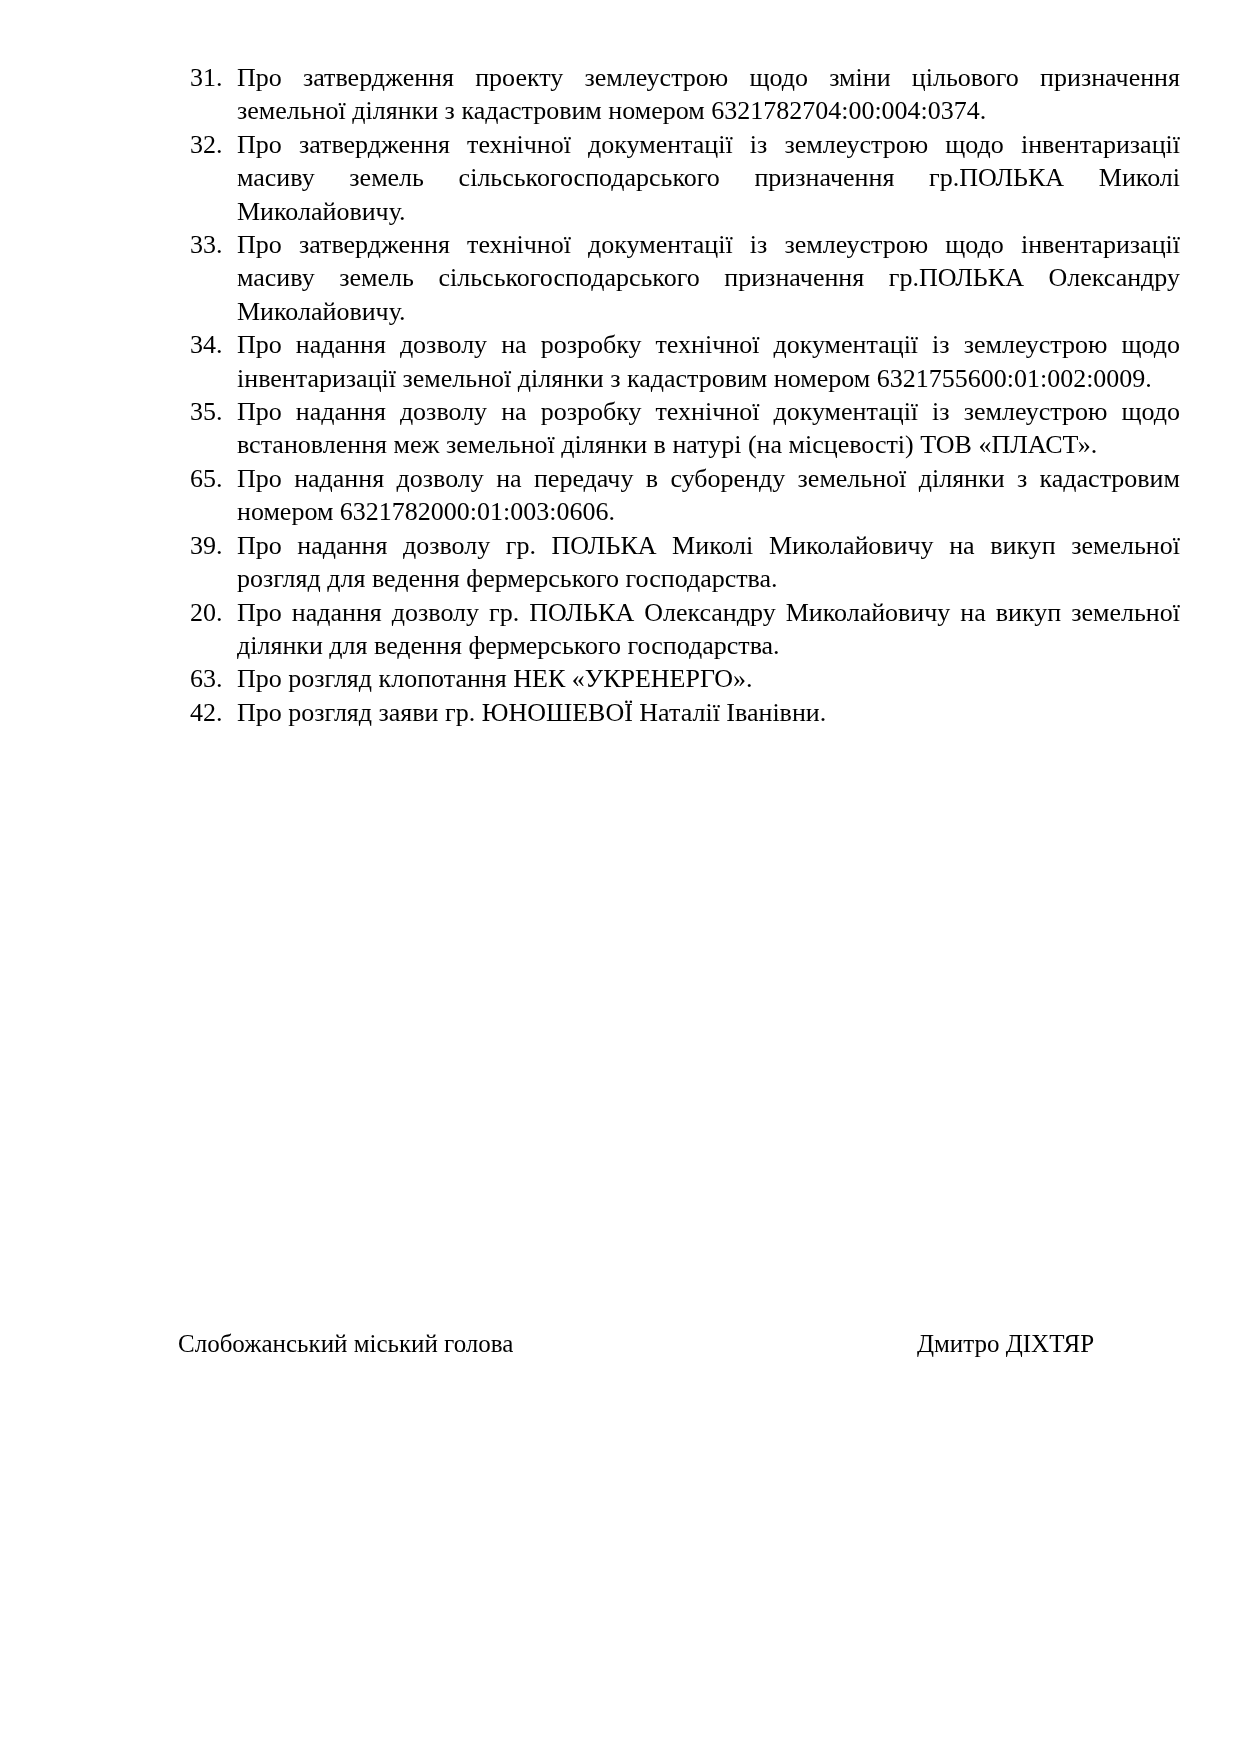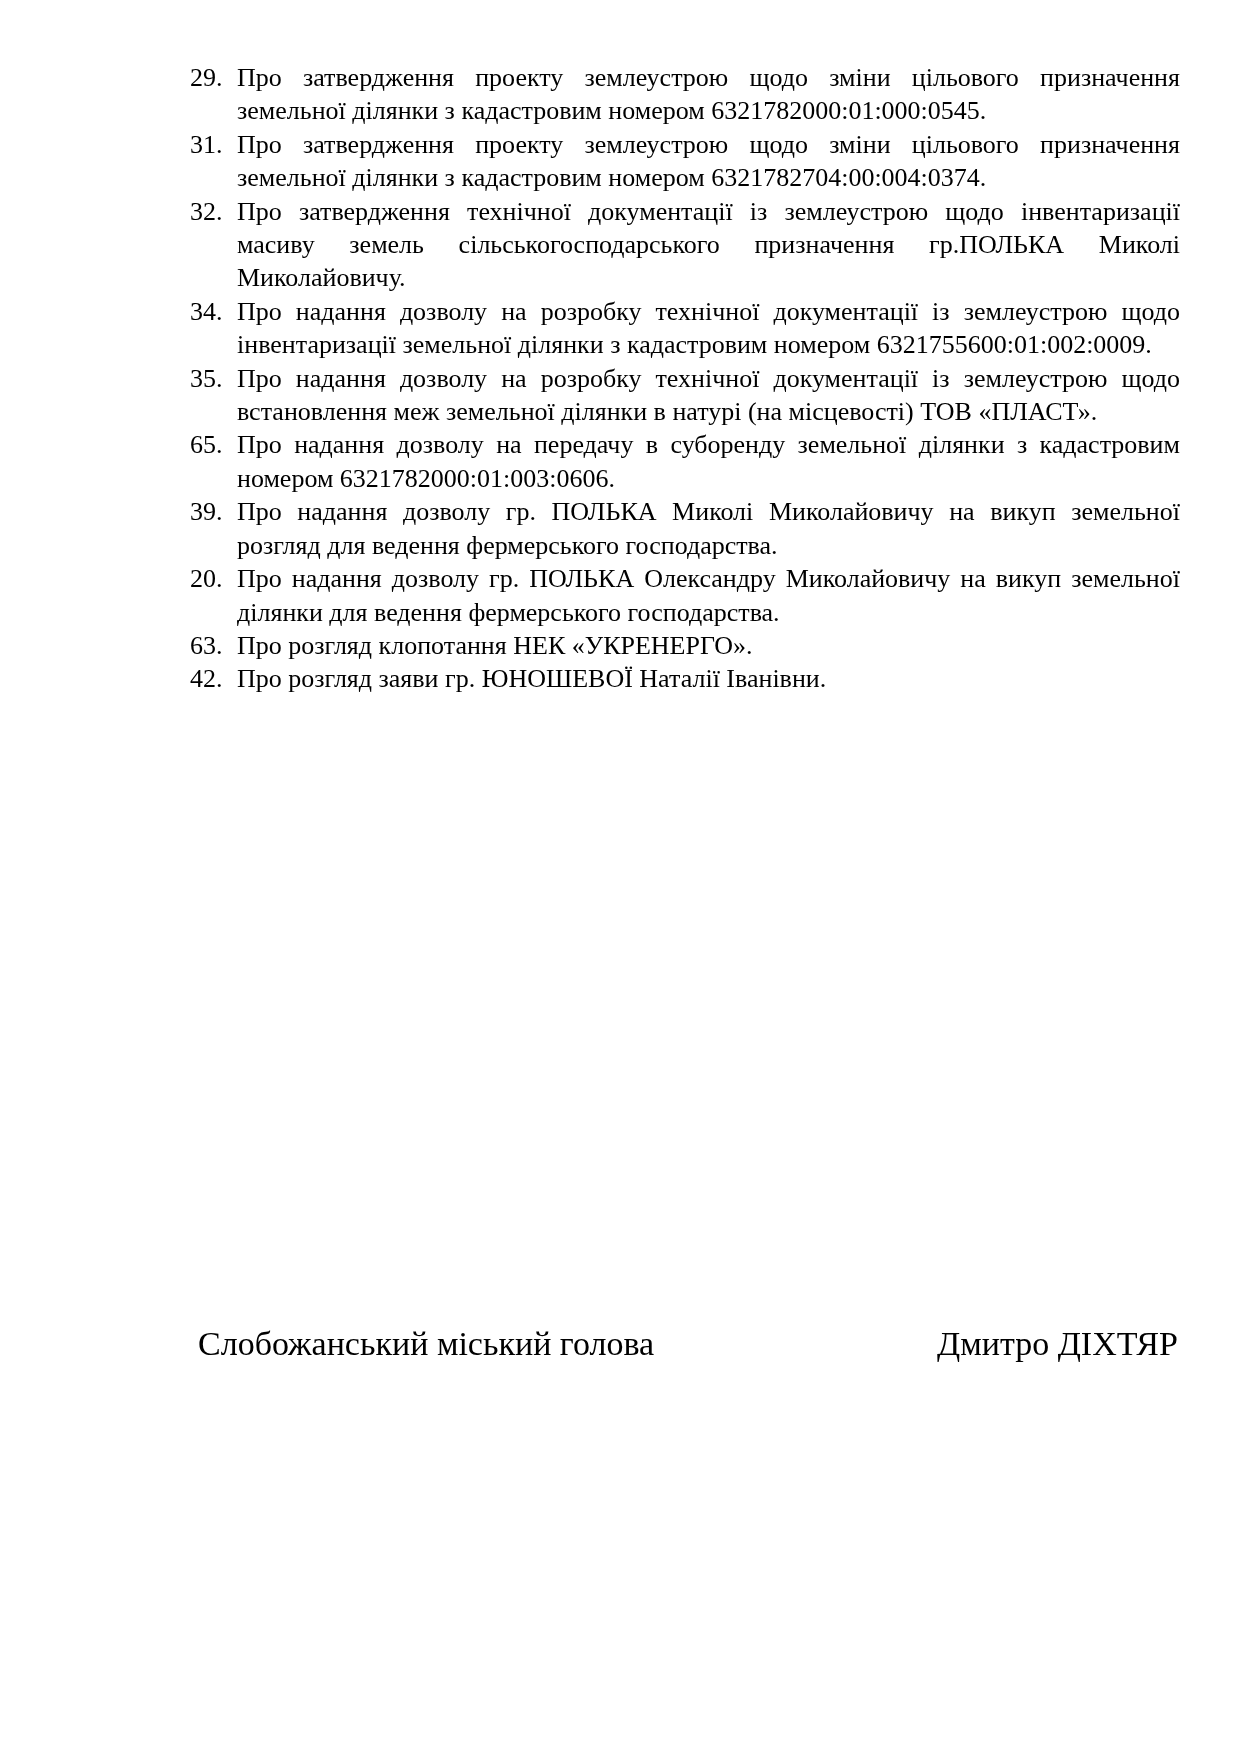--- a/index.html
+++ b/index.html
@@ -2,39 +2,39 @@
 <html><head>
 <meta charset="utf-8">
 <style>
   html, body { margin: 0; padding: 0; background: #ffffff; }
   body { width: 1240px; height: 1754px; position: relative; overflow: hidden;
          font-family: "Liberation Serif", "DejaVu Serif", serif; color: #000; }
   .list { position: absolute; left: 190px; top: 61px; width: 990px; margin: 0; padding: 0; list-style: none; }
   .item { display: flex; font-size: 26px; line-height: 33.4px; }
   .num { width: 47px; flex: none; white-space: nowrap; }
   .text { flex: 1; text-align: justify; text-align-last: left; }
-  .sig { position: absolute; top: 1327px; font-size: 34px; line-height: 33px; white-space: nowrap; margin-left: 20px; }
+  .sig { position: absolute; top: 1327px; font-size: 25px; line-height: 33px; white-space: nowrap; }
   .sig-left { left: 178px; }
   .sig-right { left: 917px; }
 </style>
 </head>
 <body>
 
 <ol class="list">
   <li class="item">
-      <span class="num">29.</span>
-      <span class="text">Про затвердження проекту землеустрою щодо зміни цільового призначення земельної ділянки з кадастровим номером 6321782000:01:000:0545.</span>
-    </li>
-  <li class="item">
       <span class="num">31.</span>
       <span class="text">Про затвердження проекту землеустрою щодо зміни цільового призначення земельної ділянки з кадастровим номером 6321782704:00:004:0374.</span>
     </li>
   <li class="item">
       <span class="num">32.</span>
       <span class="text">Про затвердження технічної документації із землеустрою щодо інвентаризації масиву земель сільськогосподарського призначення гр.ПОЛЬКА Миколі Миколайовичу.</span>
+    </li>
+  <li class="item">
+      <span class="num">33.</span>
+      <span class="text">Про затвердження технічної документації із землеустрою щодо інвентаризації масиву земель сільськогосподарського призначення гр.ПОЛЬКА Олександру Миколайовичу.</span>
     </li>
   <li class="item">
       <span class="num">34.</span>
       <span class="text">Про надання дозволу на розробку технічної документації із землеустрою щодо інвентаризації земельної ділянки з кадастровим номером 6321755600:01:002:0009.</span>
     </li>
   <li class="item">
       <span class="num">35.</span>
       <span class="text">Про надання дозволу на розробку технічної документації із землеустрою щодо встановлення меж земельної ділянки в натурі (на місцевості) ТОВ «ПЛАСТ».</span>
     </li>
   <li class="item">

